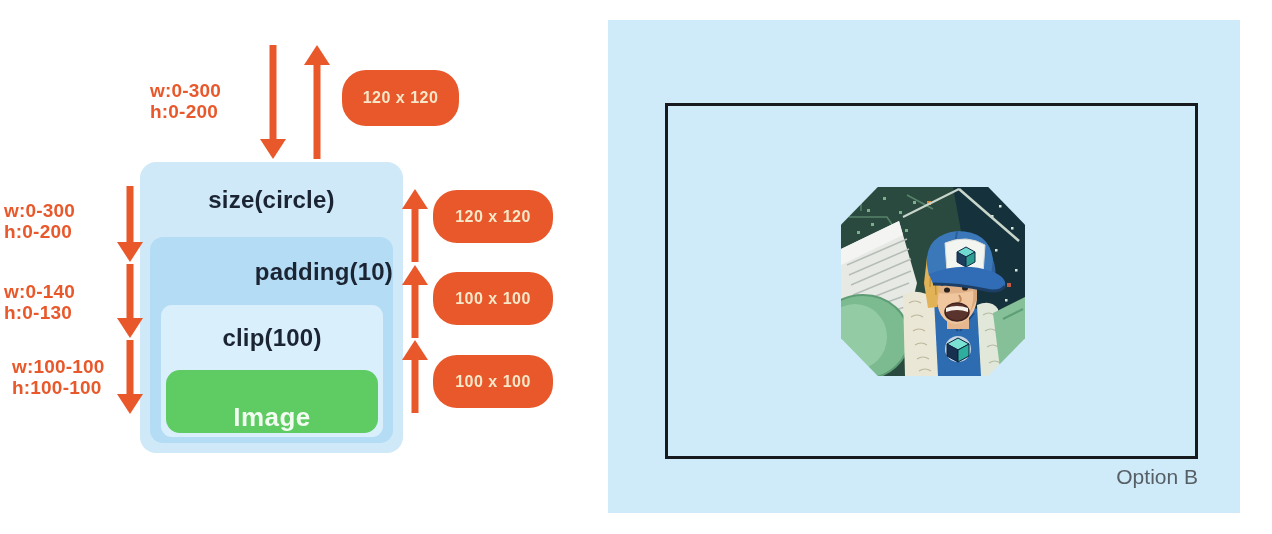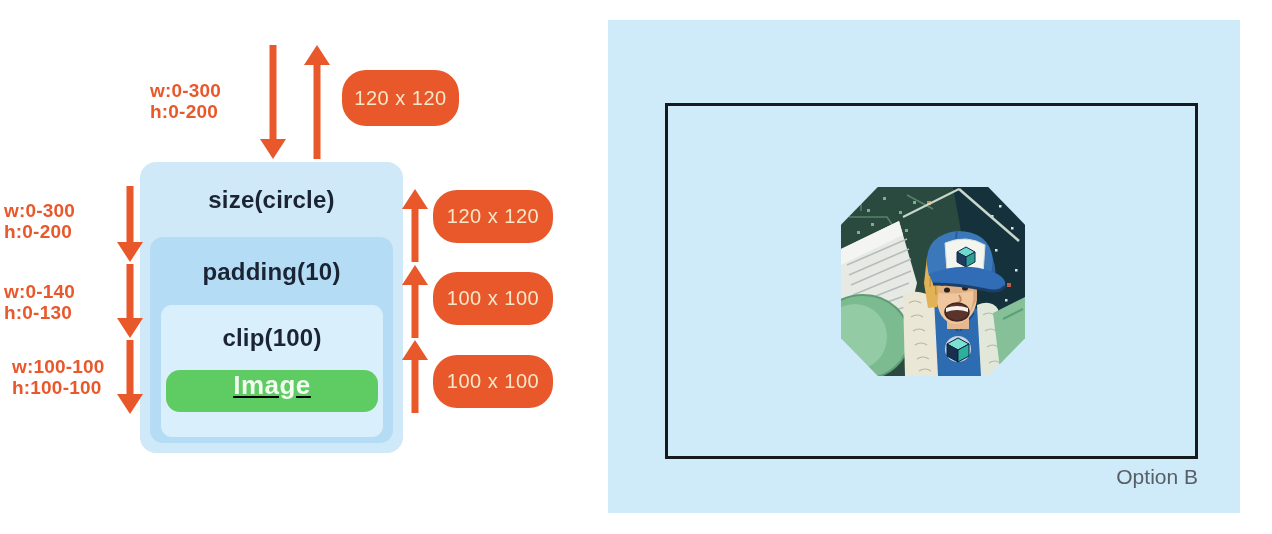--- a/index.html
+++ b/index.html
@@ -15,42 +15,42 @@
   }
   html,body{margin:0;padding:0;background:#fff;}
   body{font-family:"Liberation Sans","DejaVu Sans",sans-serif;}
   #stage{position:relative;width:1272px;height:534px;background:#ffffff;overflow:hidden;}
 
   
   .box{position:absolute;box-sizing:border-box;}
   .box-clip   {left:140px;top:162px;width:263px;height:291px;border-radius:16px;background:var(--clip-box-blue);}
   .box-padding{left:150px;top:237px;width:243px;height:206px;border-radius:13px;background:var(--padding-box-blue);}
   .box-size   {left:161px;top:305px;width:222px;height:132px;border-radius:11px;background:var(--size-box-blue);}
-  .box-image  {left:166px;top:370px;width:212px;height:42px;border-radius:14px;background:var(--image-green);
-               display:flex;align-items:flex-start;justify-content:center;text-decoration:underline;}
+  .box-image  {left:166px;top:370px;width:212px;height:63px;border-radius:14px;background:var(--image-green);
+               display:flex;align-items:flex-end;justify-content:center;}
 
   .box-label{position:absolute;text-align:center;font-weight:bold;color:var(--label-dark);
              font-size:24px;line-height:30px;letter-spacing:.2px;}
   .lbl-clip   {left:140px;top:185px;width:263px;}
-  .lbl-padding{left:150px;top:257px;width:243px;}
+  .lbl-padding{left:150px;top:257px;width:243px;text-align:right;}
   .lbl-size   {left:161px;top:323px;width:222px;}
   .lbl-image  {color:#f2fcf0;font-size:26px;font-weight:bold;letter-spacing:.5px;}
 
   
   .constraint{position:absolute;color:var(--accent-orange);font-weight:bold;font-size:19px;
               line-height:21px;letter-spacing:.2px;white-space:nowrap;}
   .c-top {left:150px;top:80px;width:110px;}
   .c-l1  {left:4px;top:200px;width:112px;}
   .c-l2  {left:4px;top:281px;width:112px;}
   .c-l3  {left:12px;top:356px;width:112px;}
 
   
   .badge{position:absolute;background:var(--accent-orange);color:var(--badge-text);
          border-radius:24px;display:flex;align-items:center;justify-content:center;
-         font-size:20px;font-weight:400;letter-spacing:.5px;}
+         font-size:16px;font-weight:700;letter-spacing:.5px;}
   .b-top{left:342px;top:70px;width:117px;height:56px;}
   .b-r1 {left:433px;top:190px;width:120px;height:53px;}
   .b-r2 {left:433px;top:272px;width:120px;height:53px;}
   .b-r3 {left:433px;top:355px;width:120px;height:53px;}
 
   .arrow{position:absolute;display:block;}
 
   
   .panel{position:absolute;left:608px;top:20px;width:632px;height:493px;background:var(--panel-blue);}
   .frame{position:absolute;left:665px;top:103px;width:533px;height:356px;

